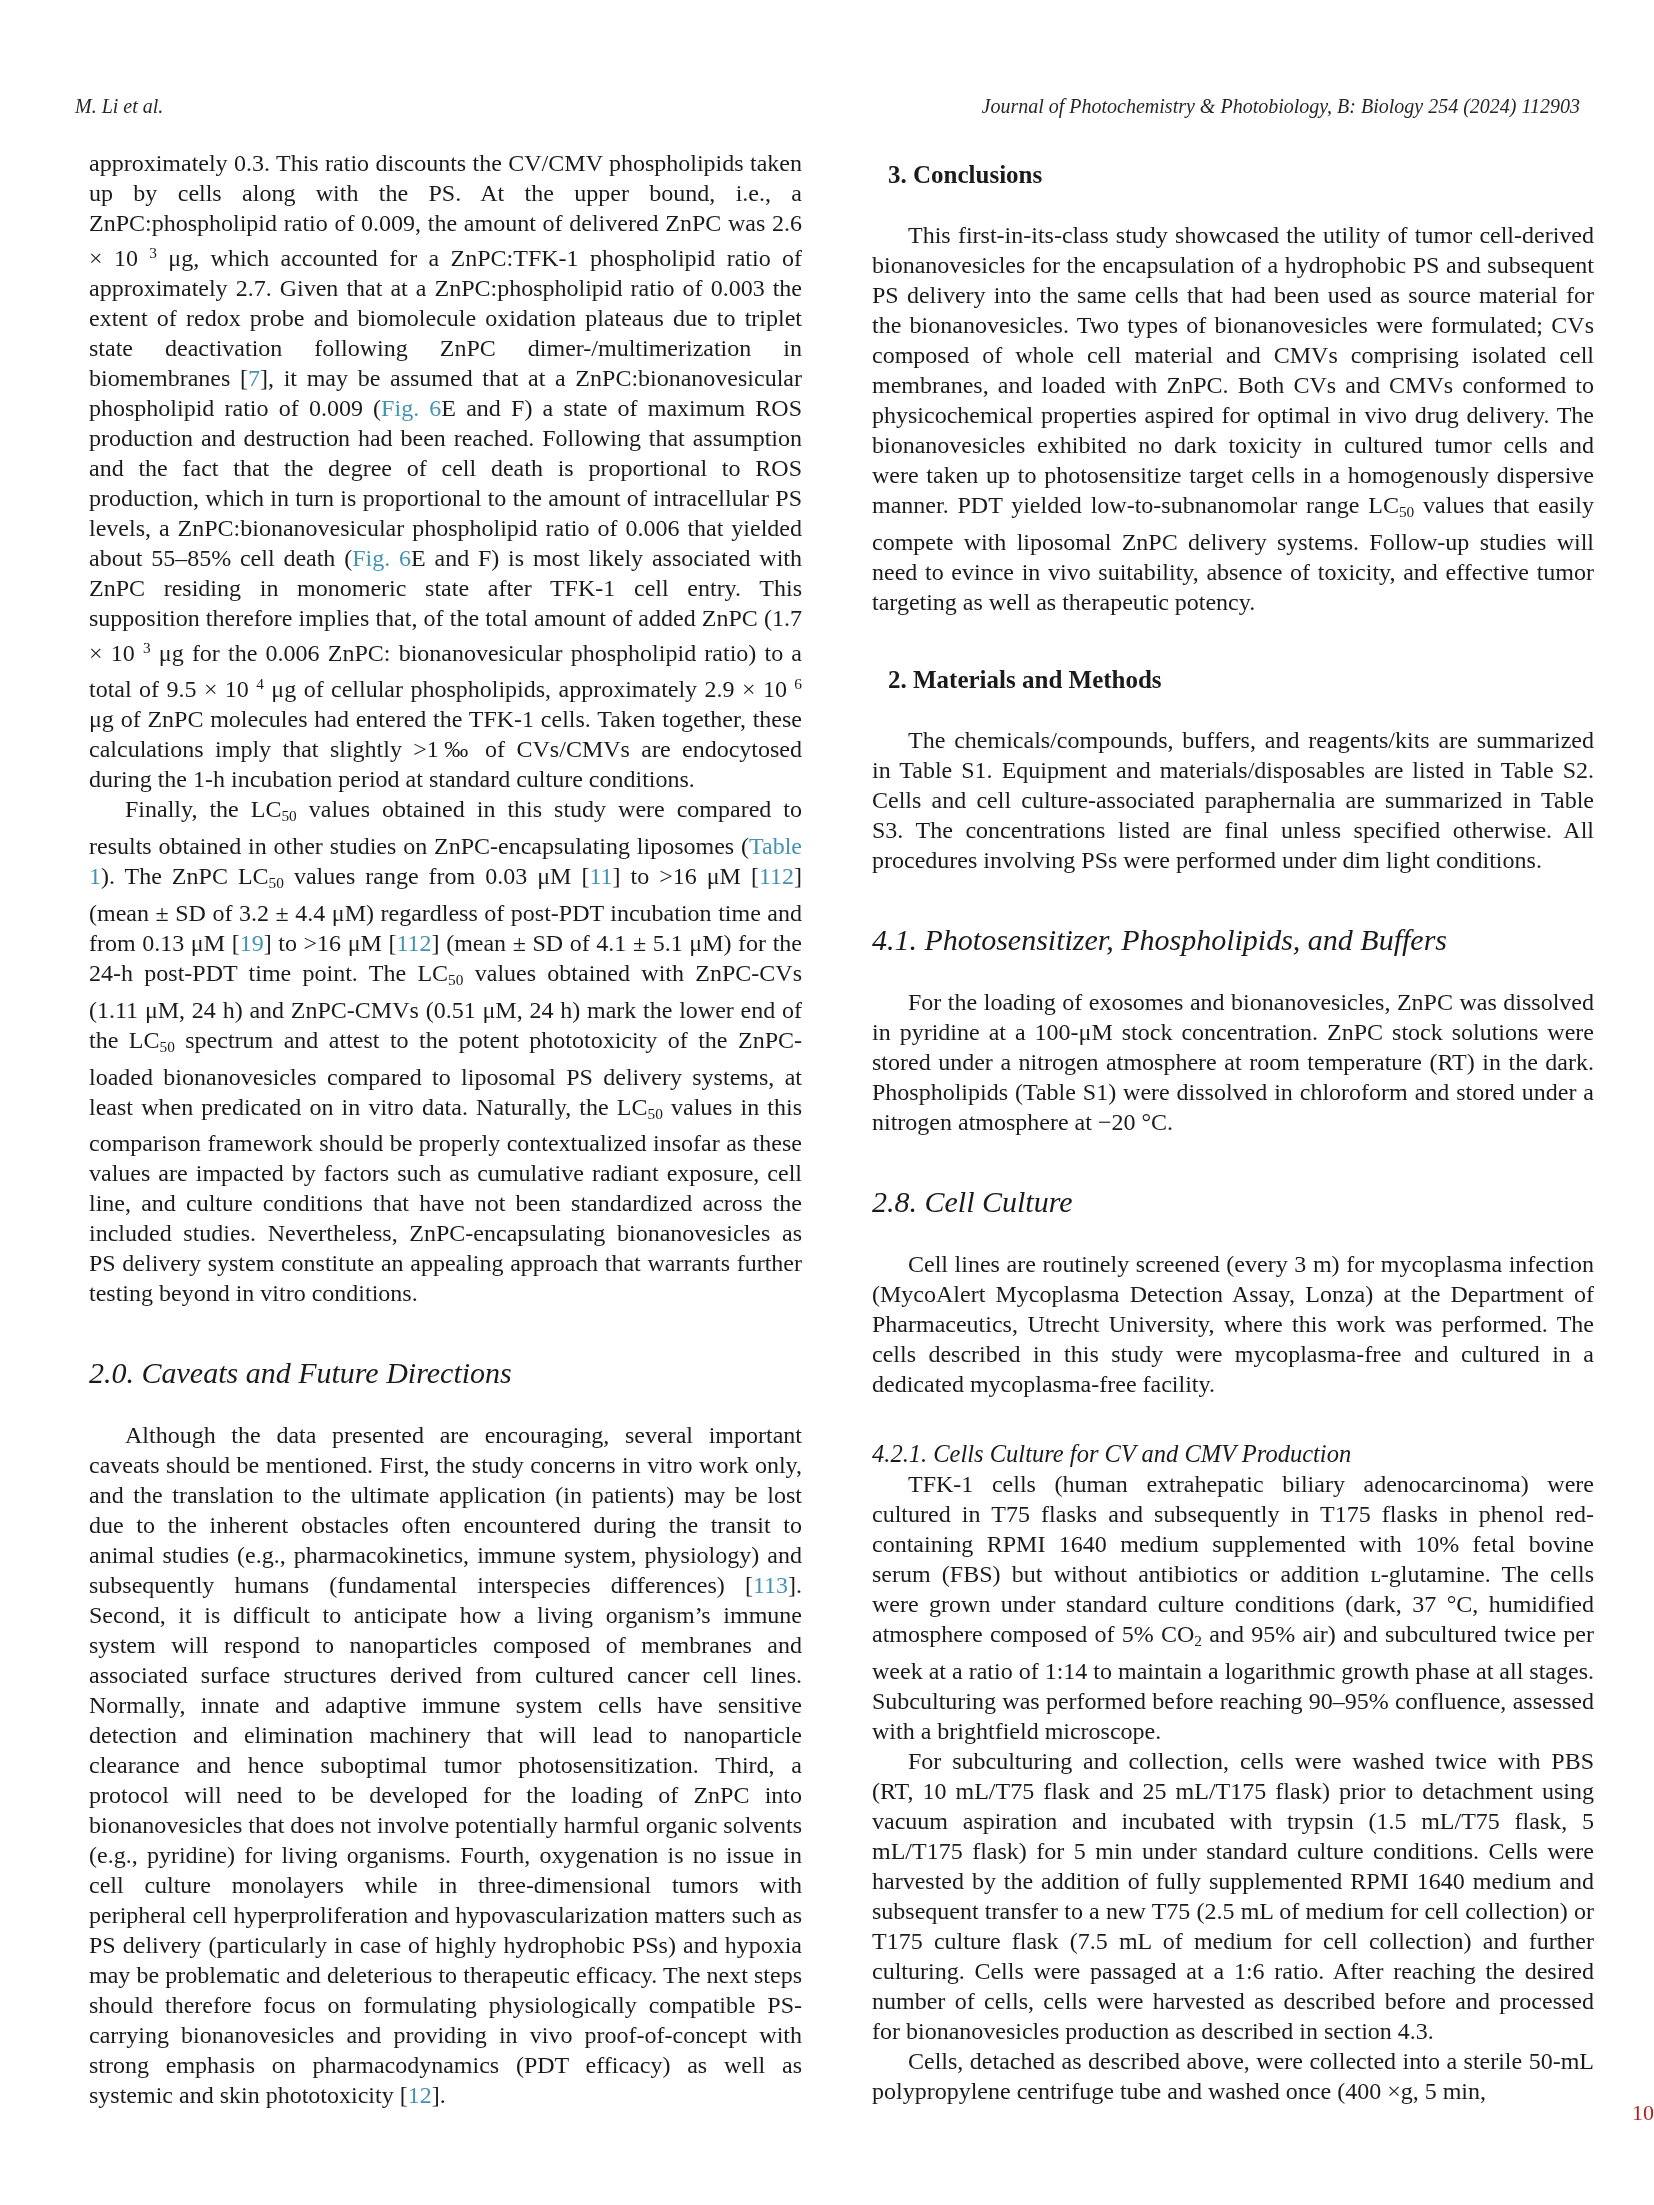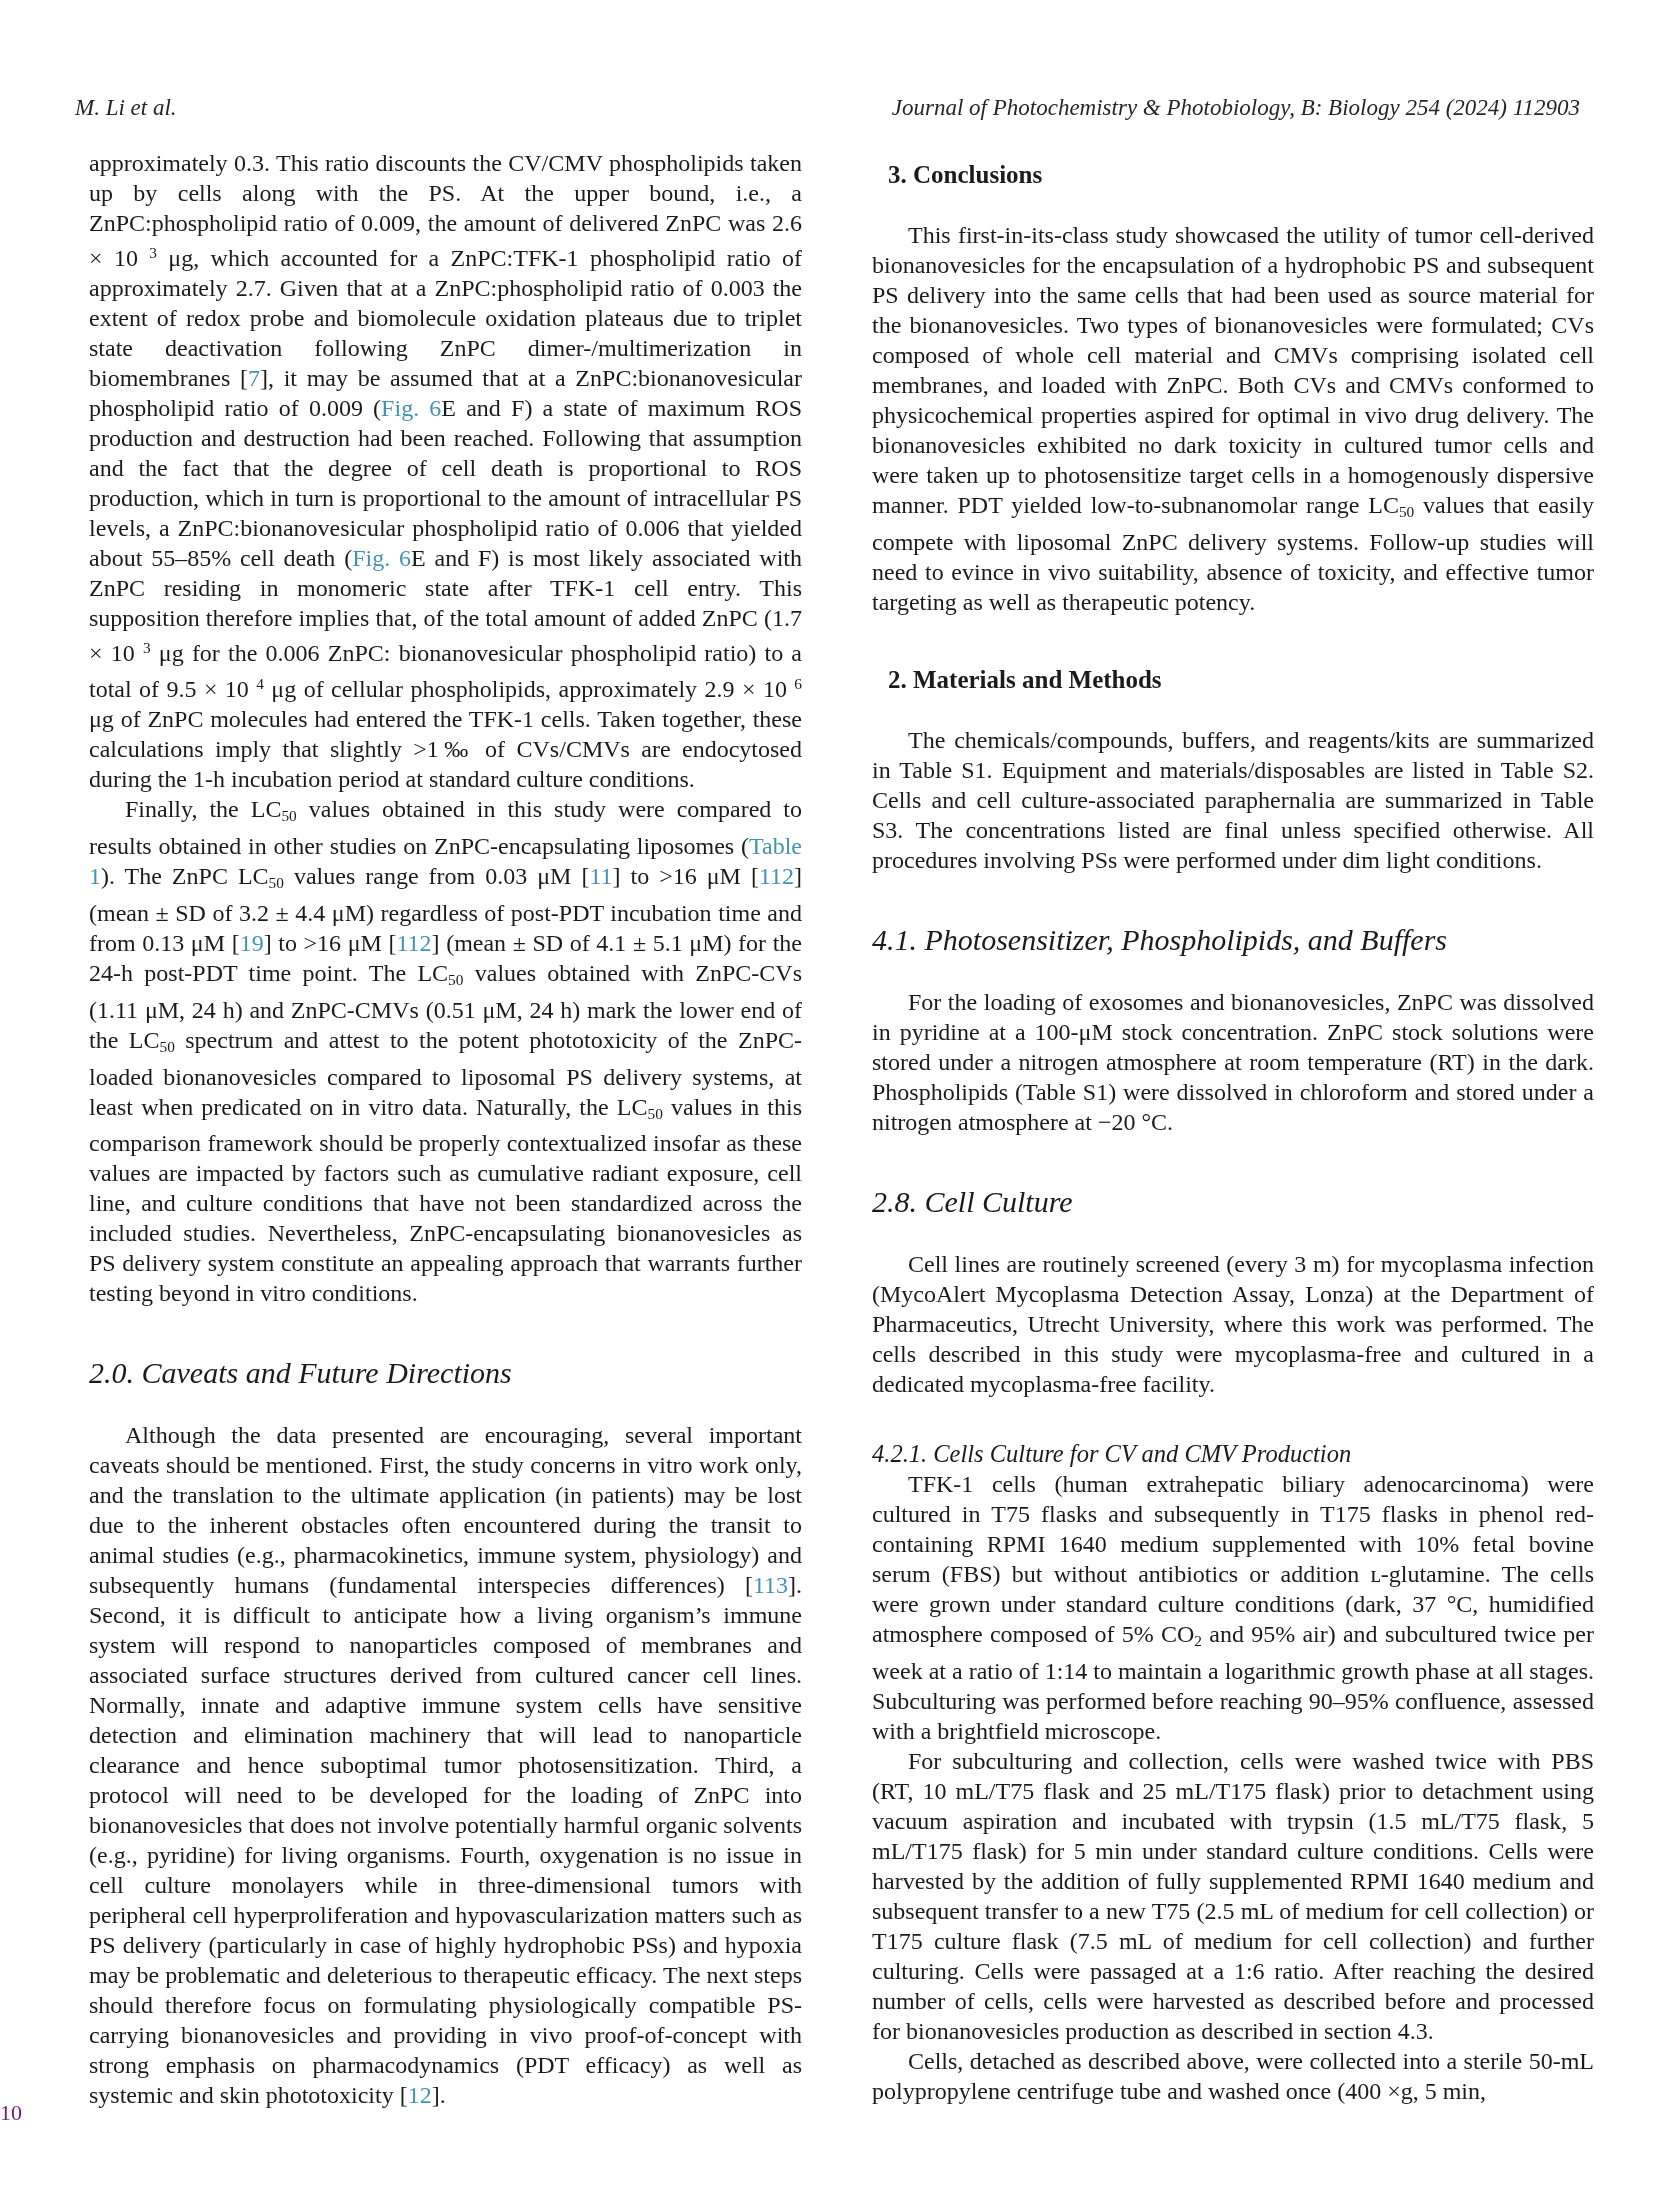--- a/index.html
+++ b/index.html
@@ -8,21 +8,21 @@
     width:1654px;height:2205px;
     background:#ffffff;
     font-family:"Liberation Serif","DejaVu Serif",serif;
     color:#1b1b1b;
     margin:0 auto;
     overflow:hidden;
   }
   .running-head{
     position:absolute;top:95px;left:75px;width:1505px;
     display:flex;justify-content:space-between;align-items:baseline;
-    font-style:italic;font-size:23px;color:#262626;
+    font-style:italic;font-size:20px;color:#262626;
   }
   .columns{
     position:absolute;top:148px;left:89px;
     display:flex;gap:70px;align-items:flex-start;
   }
   .col{width:713px;}
   .col-right{width:722px;}
   .para{
     font-size:24px;line-height:30px;margin:0;
     text-align:justify;
@@ -51,21 +51,21 @@
     font-size:0.64em;
     vertical-align:0.55em;
     letter-spacing:0;
   }
   .sb{
     font-size:0.64em;
     vertical-align:-0.25em;
   }
   .page-number{
     position:absolute;top:2100px;left:0;width:1654px;
-    text-align:left;font-size:22px;color:#701a75;
+    text-align:right;font-size:22px;color:#b91c1c;
   }
 </style>
 </head>
 <body>
 
 <div class="page">
 
   <div class="running-head">
     <span>M. Li et al.</span>
     <span>Journal of Photochemistry &amp; Photobiology, B: Biology 254 (2024) 112903</span>

